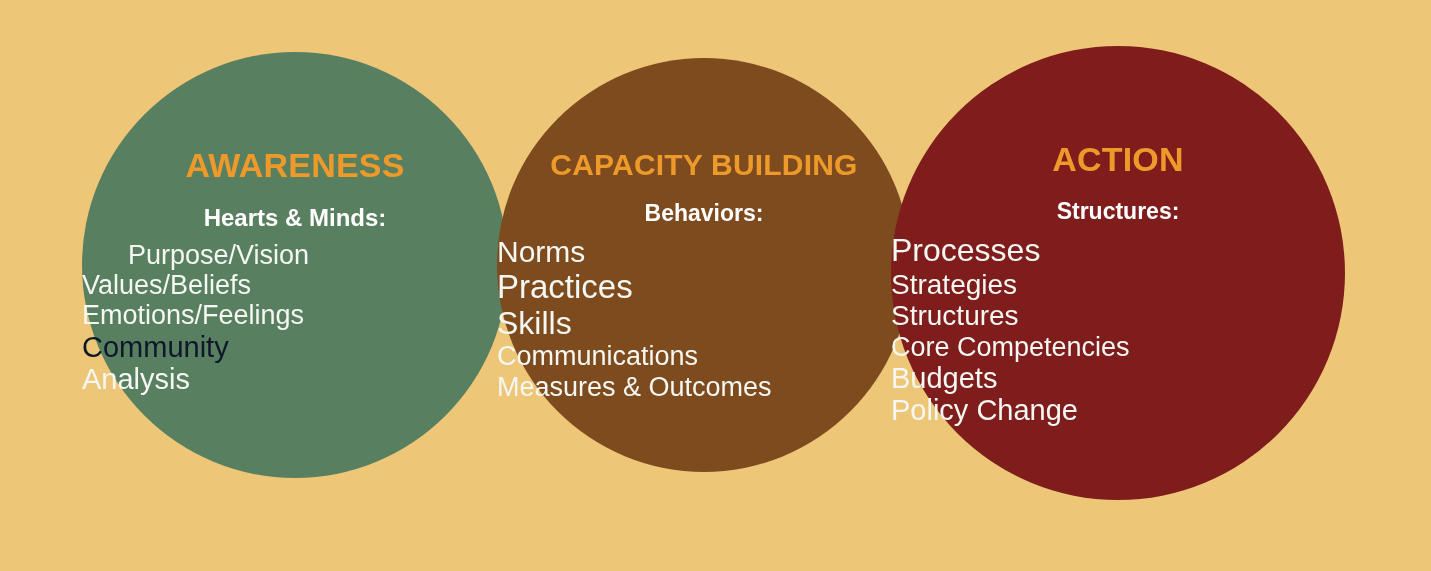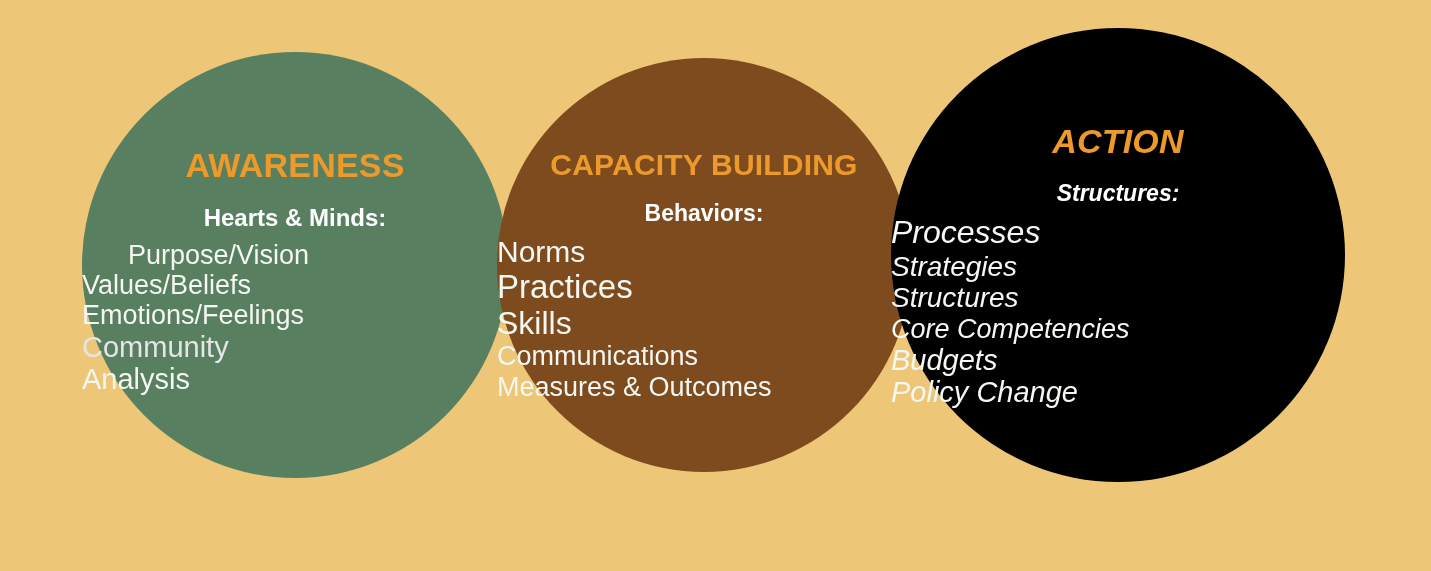--- a/index.html
+++ b/index.html
@@ -73,41 +73,41 @@
 <div id="diagram" style="width: 1431px; height: 571px;">
 
   <div class="circle c-awareness" style="left: 82px; top: 52px; width: 426px; height: 426px; background: rgb(88, 127, 96);">
     <div class="circle-inner" style="padding-top: 96px;">
       <div class="heading" style="color: rgb(238, 154, 42); font-size: 34px; margin-bottom: 24px;">AWARENESS</div>
       <div class="subheading" style="color: rgb(255, 255, 255); font-size: 24px; margin-bottom: 10px;">Hearts &amp; Minds:</div>
       <ul class="item-list">
         <li class="item" style="font-size: 27px; color: rgb(244, 247, 242); margin-left: 46px;">Purpose/Vision</li>
         <li class="item" style="font-size: 27px; color: rgb(244, 247, 242);">Values/Beliefs</li>
         <li class="item" style="font-size: 27px; color: rgb(244, 247, 242);">Emotions/Feelings</li>
-        <li class="item" style="font-size: 29px; color: #e5e5e5;">Community</li>
+        <li class="item" style="font-size: 29px; color: #0f172a;">Community</li>
         <li class="item" style="font-size: 29px; color: rgb(244, 247, 242);">Analysis</li>
       </ul>
     </div>
   </div>
 
   <div class="circle c-capacity" style="left: 497px; top: 58px; width: 414px; height: 414px; background: rgb(126, 75, 30);">
     <div class="circle-inner" style="padding-top: 92px;">
       <div class="heading" style="color: rgb(238, 154, 42); font-size: 30px; margin-bottom: 22px;">CAPACITY BUILDING</div>
       <div class="subheading" style="color: rgb(255, 255, 255); font-size: 23px; margin-bottom: 10px;">Behaviors:</div>
       <ul class="item-list">
         <li class="item" style="font-size: 30px; color: rgb(244, 247, 242);">Norms</li>
         <li class="item" style="font-size: 33px; color: rgb(244, 247, 242);">Practices</li>
         <li class="item" style="font-size: 32px; color: rgb(244, 247, 242);">Skills</li>
         <li class="item" style="font-size: 27px; color: rgb(244, 247, 242);">Communications</li>
         <li class="item" style="font-size: 27px; color: rgb(244, 247, 242);">Measures &amp; Outcomes</li>
       </ul>
     </div>
   </div>
 
-  <div class="circle c-action" style="left: 891px; top: 28px; width: 454px; height: 454px; background: #000000; font-style: italic;">
+  <div class="circle c-action" style="left: 891px; top: 46px; width: 454px; height: 454px; background: #7f1d1d;">
     <div class="circle-inner" style="padding-top: 96px;">
       <div class="heading" style="color: rgb(238, 154, 42); font-size: 34px; margin-bottom: 24px;">ACTION</div>
       <div class="subheading" style="color: rgb(255, 255, 255); font-size: 23px; margin-bottom: 10px;">Structures:</div>
       <ul class="item-list">
         <li class="item" style="font-size: 32px; color: rgb(244, 247, 242);">Processes</li>
         <li class="item" style="font-size: 28px; color: rgb(244, 247, 242);">Strategies</li>
         <li class="item" style="font-size: 28px; color: rgb(244, 247, 242);">Structures</li>
         <li class="item" style="font-size: 27px; color: rgb(244, 247, 242);">Core Competencies</li>
         <li class="item" style="font-size: 29px; color: rgb(244, 247, 242);">Budgets</li>
         <li class="item" style="font-size: 29px; color: rgb(244, 247, 242);">Policy Change</li>

